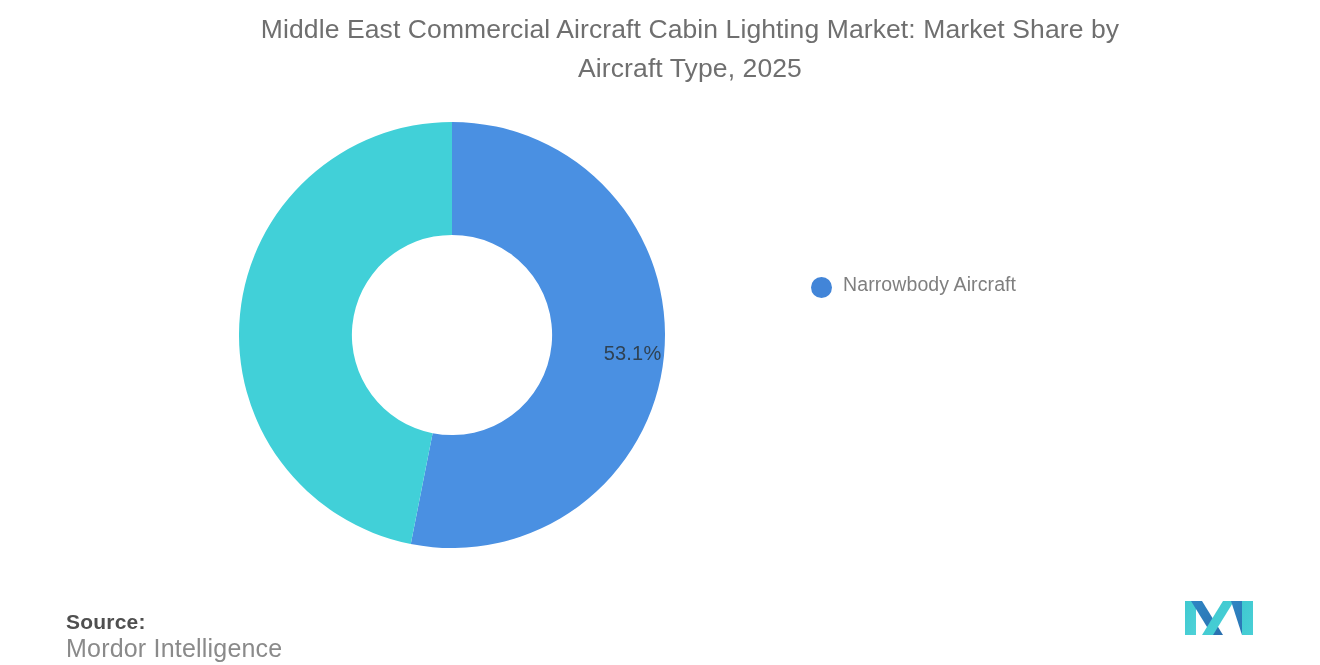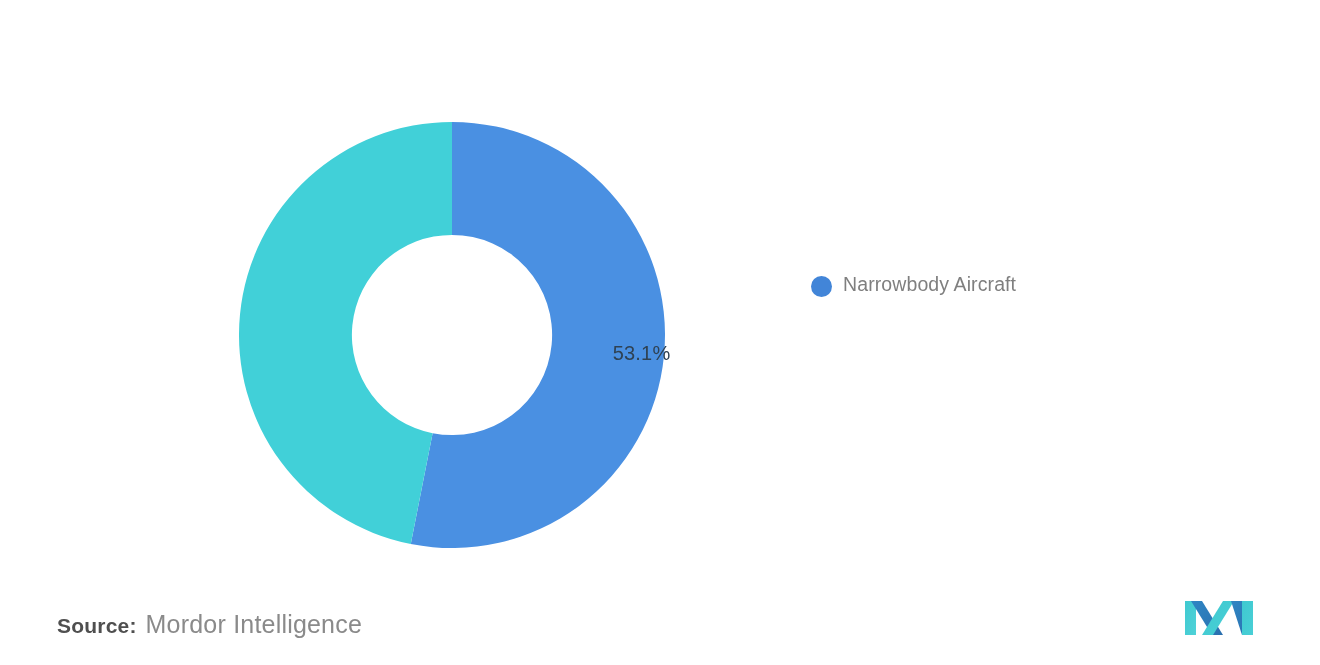--- a/index.html
+++ b/index.html
@@ -42,21 +42,21 @@
     width: 426px;
     height: 426px;
   }
   .donut-svg {
     display: block;
     width: 426px;
     height: 426px;
   }
   .slice-label {
     position: absolute;
-    left: 9px;
+    left: 0;
     top: 0;
     width: 426px;
     height: 426px;
     pointer-events: none;
   }
   .slice-label span {
     position: absolute;
     color: #2f4254;
     font-size: 20px;
     font-weight: 400;
@@ -67,21 +67,21 @@
 
   
   .legend {
     position: absolute;
     left: 811px;
     top: 270px;
     width: 470px;
   }
   .legend-item {
     display: flex;
-    align-items: center;
+    align-items: flex-end;
     margin-bottom: 3px;
   }
   .legend-swatch {
     flex: 0 0 auto;
     width: 21px;
     height: 21px;
     border-radius: 50%;
     margin-top: 4px;
     margin-right: 11px;
   }
@@ -94,20 +94,21 @@
   }
 
   
   .source {
     position: absolute;
     left: 57px;
     top: 610px;
     display: flex;
     align-items: baseline;
     white-space: nowrap;
+    flex-direction: column;
   }
   .source-key {
     color: #4f4f4f;
     font-size: 21px;
     font-weight: 700;
     letter-spacing: 0.2px;
   }
   .source-val {
     color: #8a8a8a;
     font-size: 25px;
@@ -124,20 +125,24 @@
     width: 72px;
     height: 40px;
   }
   .logo svg { display: block; }
 </style>
 </head>
 <body>
 
 <div id="page">
 
+  <div class="chart-title">
+    <div>Middle East Commercial Aircraft Cabin Lighting Market: Market Share by</div>
+    <div>Aircraft Type, 2025</div>
+  </div>
 
   <div class="donut-wrap">
     <svg class="donut-svg" viewBox="0 0 426 426">
       <g id="donut-slices">
           <path d="M 213 0 A 213 213 0 1 1 171.7739633051668 421.97228021543015 L 193.6237627534284 311.2169717012522 A 100.11 100.11 0 1 0 213 112.89 Z" fill="#4a90e2"></path>
           <path d="M 171.7739633051668 421.97228021543015 A 213 213 0 0 1 212.99999999999997 0 L 212.99999999999997 112.89 A 100.11 100.11 0 0 0 193.6237627534284 311.2169717012522 Z" fill="#41d0d8"></path>
         </g>
     </svg>
     <div class="slice-label">
       <span id="label-0" style="left: 393.531px; top: 230.638px;">53.1%</span>

